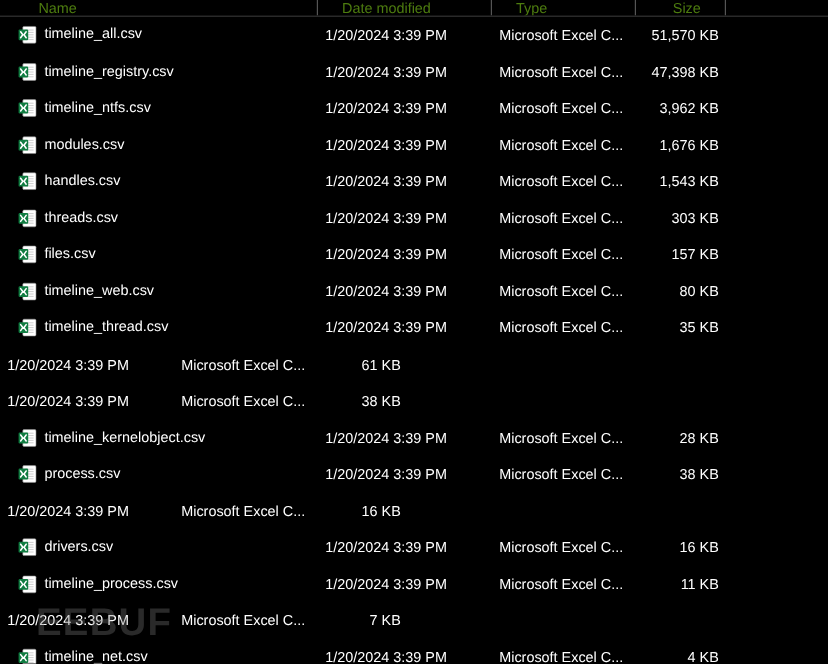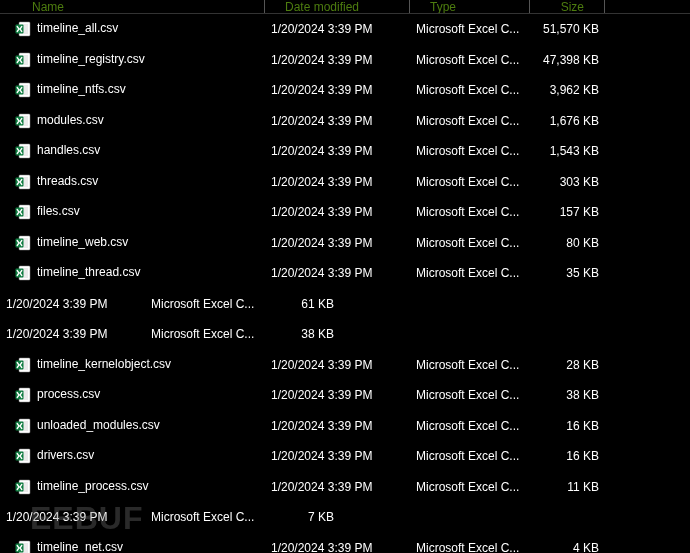--- a/index.html
+++ b/index.html
@@ -295,33 +295,20 @@
     <rect x="0.5" y="3.5" width="8" height="9" rx="1" fill="#107c41"></rect>
     <path d="M2.2 5.5 L4 8 L2.2 10.5 M6.8 5.5 L5 8 L6.8 10.5" stroke="#ffffff" stroke-width="1.3" fill="none" stroke-linecap="round"></path>
   </svg></span>
           <span>process.csv</span>
         </div>
         <div class="cell col-date">1/20/2024 3:39 PM</div>
         <div class="cell col-type">Microsoft Excel C...</div>
         <div class="cell col-size">38 KB</div>
       </div>
       <div class="file-row">
-        <div class="cell col-name">
-          <span class="file-icon"><svg viewBox="0 0 16 16" width="16" height="16">
-    <rect x="4" y="1" width="11" height="14" rx="1" fill="#ffffff" stroke="#888" stroke-width="0.5"></rect>
-    <line x1="6" y1="4" x2="13" y2="4" stroke="#bbb" stroke-width="0.6"></line>
-    <line x1="6" y1="6" x2="13" y2="6" stroke="#bbb" stroke-width="0.6"></line>
-    <line x1="6" y1="8" x2="13" y2="8" stroke="#bbb" stroke-width="0.6"></line>
-    <line x1="6" y1="10" x2="13" y2="10" stroke="#bbb" stroke-width="0.6"></line>
-    <line x1="6" y1="12" x2="13" y2="12" stroke="#bbb" stroke-width="0.6"></line>
-    <rect x="0.5" y="3.5" width="8" height="9" rx="1" fill="#107c41"></rect>
-    <path d="M2.2 5.5 L4 8 L2.2 10.5 M6.8 5.5 L5 8 L6.8 10.5" stroke="#ffffff" stroke-width="1.3" fill="none" stroke-linecap="round"></path>
-  </svg></span>
-          <span>unloaded_modules.csv</span>
-        </div>
         <div class="cell col-date">1/20/2024 3:39 PM</div>
         <div class="cell col-type">Microsoft Excel C...</div>
         <div class="cell col-size">16 KB</div>
       </div>
       <div class="file-row">
         <div class="cell col-name">
           <span class="file-icon"><svg viewBox="0 0 16 16" width="16" height="16">
     <rect x="4" y="1" width="11" height="14" rx="1" fill="#ffffff" stroke="#888" stroke-width="0.5"></rect>
     <line x1="6" y1="4" x2="13" y2="4" stroke="#bbb" stroke-width="0.6"></line>
     <line x1="6" y1="6" x2="13" y2="6" stroke="#bbb" stroke-width="0.6"></line>

